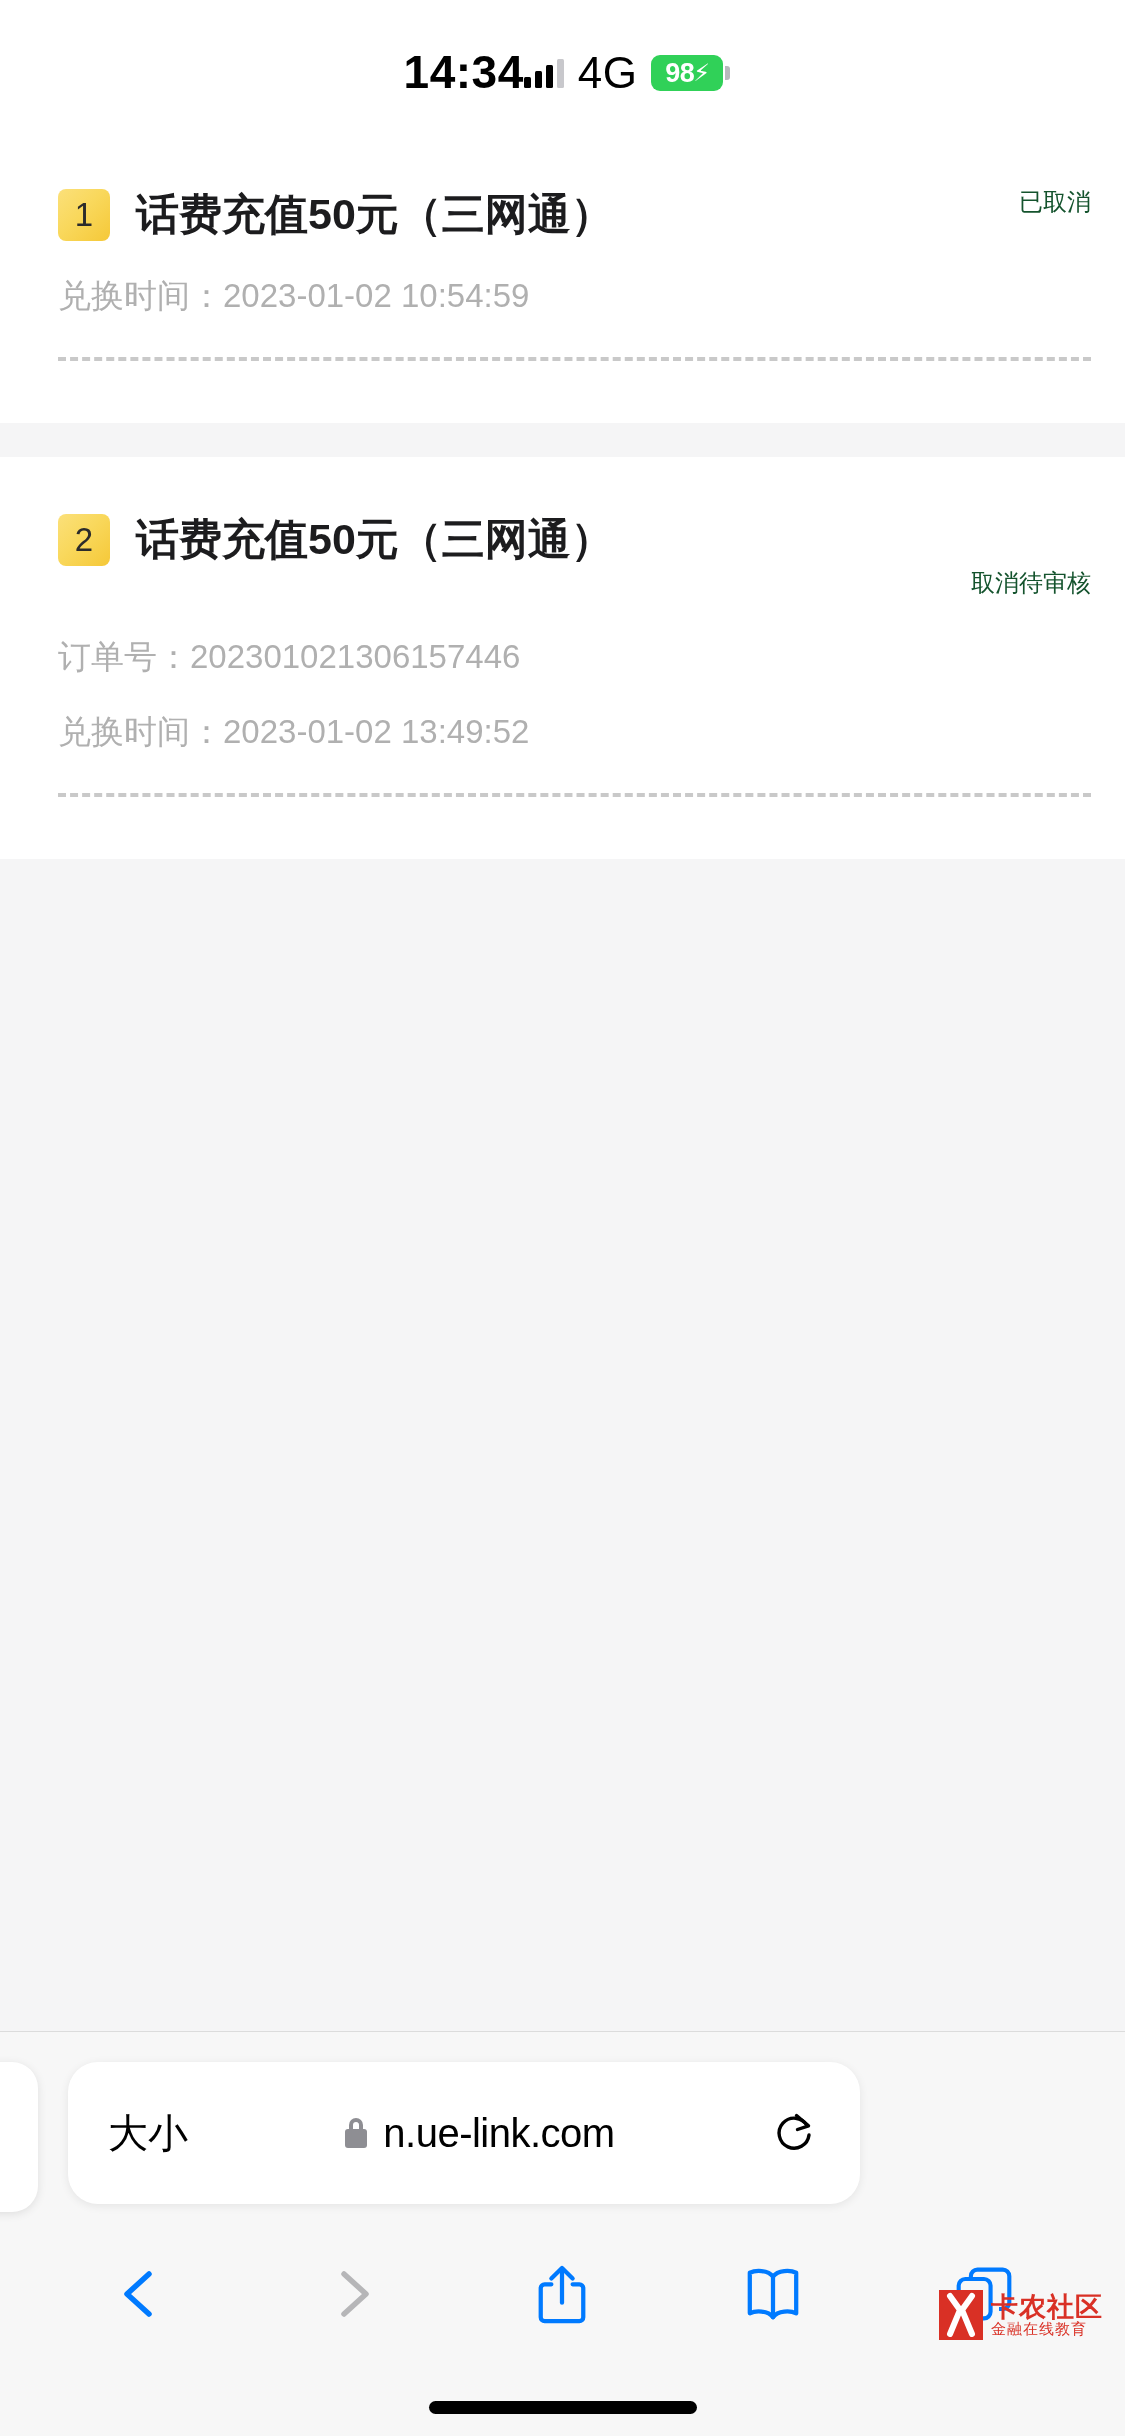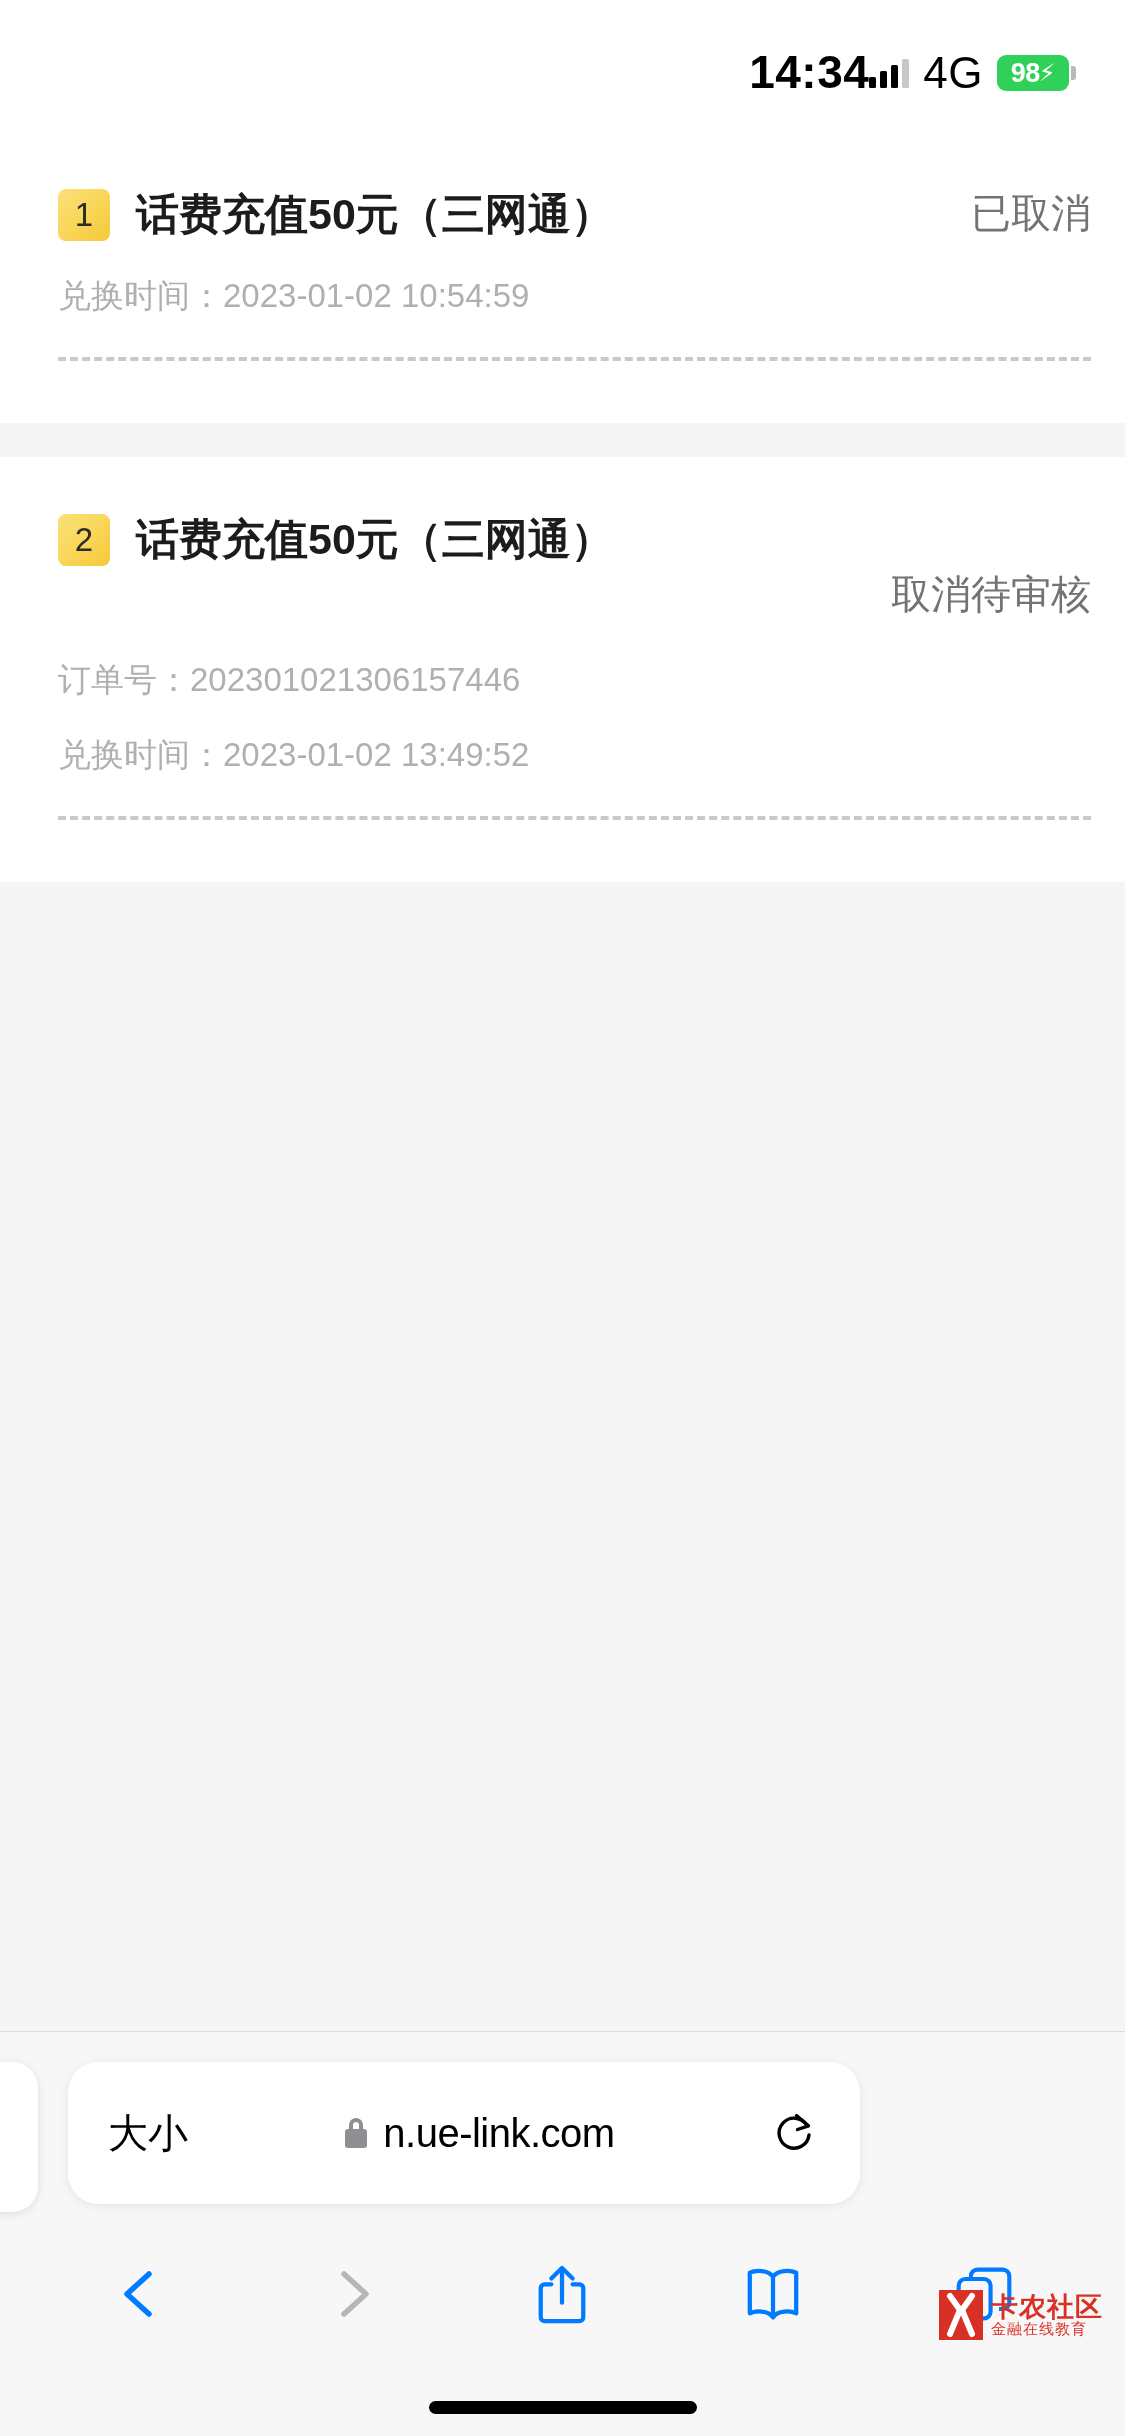--- a/index.html
+++ b/index.html
@@ -8,21 +8,21 @@
     background:#f5f5f6;
     font-family:"Liberation Sans","DejaVu Sans",sans-serif;
     overflow:hidden;
     position:relative;
   }
 
   
   .statusbar{
     position:absolute; top:0; left:0; width:1125px; height:132px;
     background:#ffffff;
-    display:flex; align-items:center; justify-content:flex-end;
+    display:flex; align-items:center; justify-content:center;
     box-sizing:border-box;
     padding:0 56px 0 58px;
   }
   .sb-time{
     font-size:46px; font-weight:bold; color:#000; letter-spacing:0.5px;
     margin-top:12px;
   }
   .sb-right{ display:flex; align-items:center; gap:14px; margin-top:14px;}
   .signal{ display:flex; align-items:flex-end; gap:4px; height:30px;}
   .signal i{ display:block; width:7px; background:#000; border-radius:1.5px;}
@@ -67,21 +67,21 @@
     display:flex; align-items:center; justify-content:center;
     flex:0 0 auto;
     font-family:"Liberation Sans","DejaVu Sans",sans-serif;
   }
   .title{
     margin-left:26px;
     font-size:43px; font-weight:bold; color:#1c1c1e;
     letter-spacing:0px; white-space:nowrap;
   }
   .status{
-    font-size:40px; color:#737373; white-space:nowrap;
+    font-size:24px; color:#14532d; white-space:nowrap;
     font-weight:400;
   }
   .status.pending{ align-self:center; margin-top:56px; }
   .meta{
     font-size:33px; color:#b0b0b0; margin-top:30px; letter-spacing:0px;
     white-space:nowrap;
   }
   .meta.first{ margin-top:36px; }
   .divider{
     margin:38px 0 0 0;

